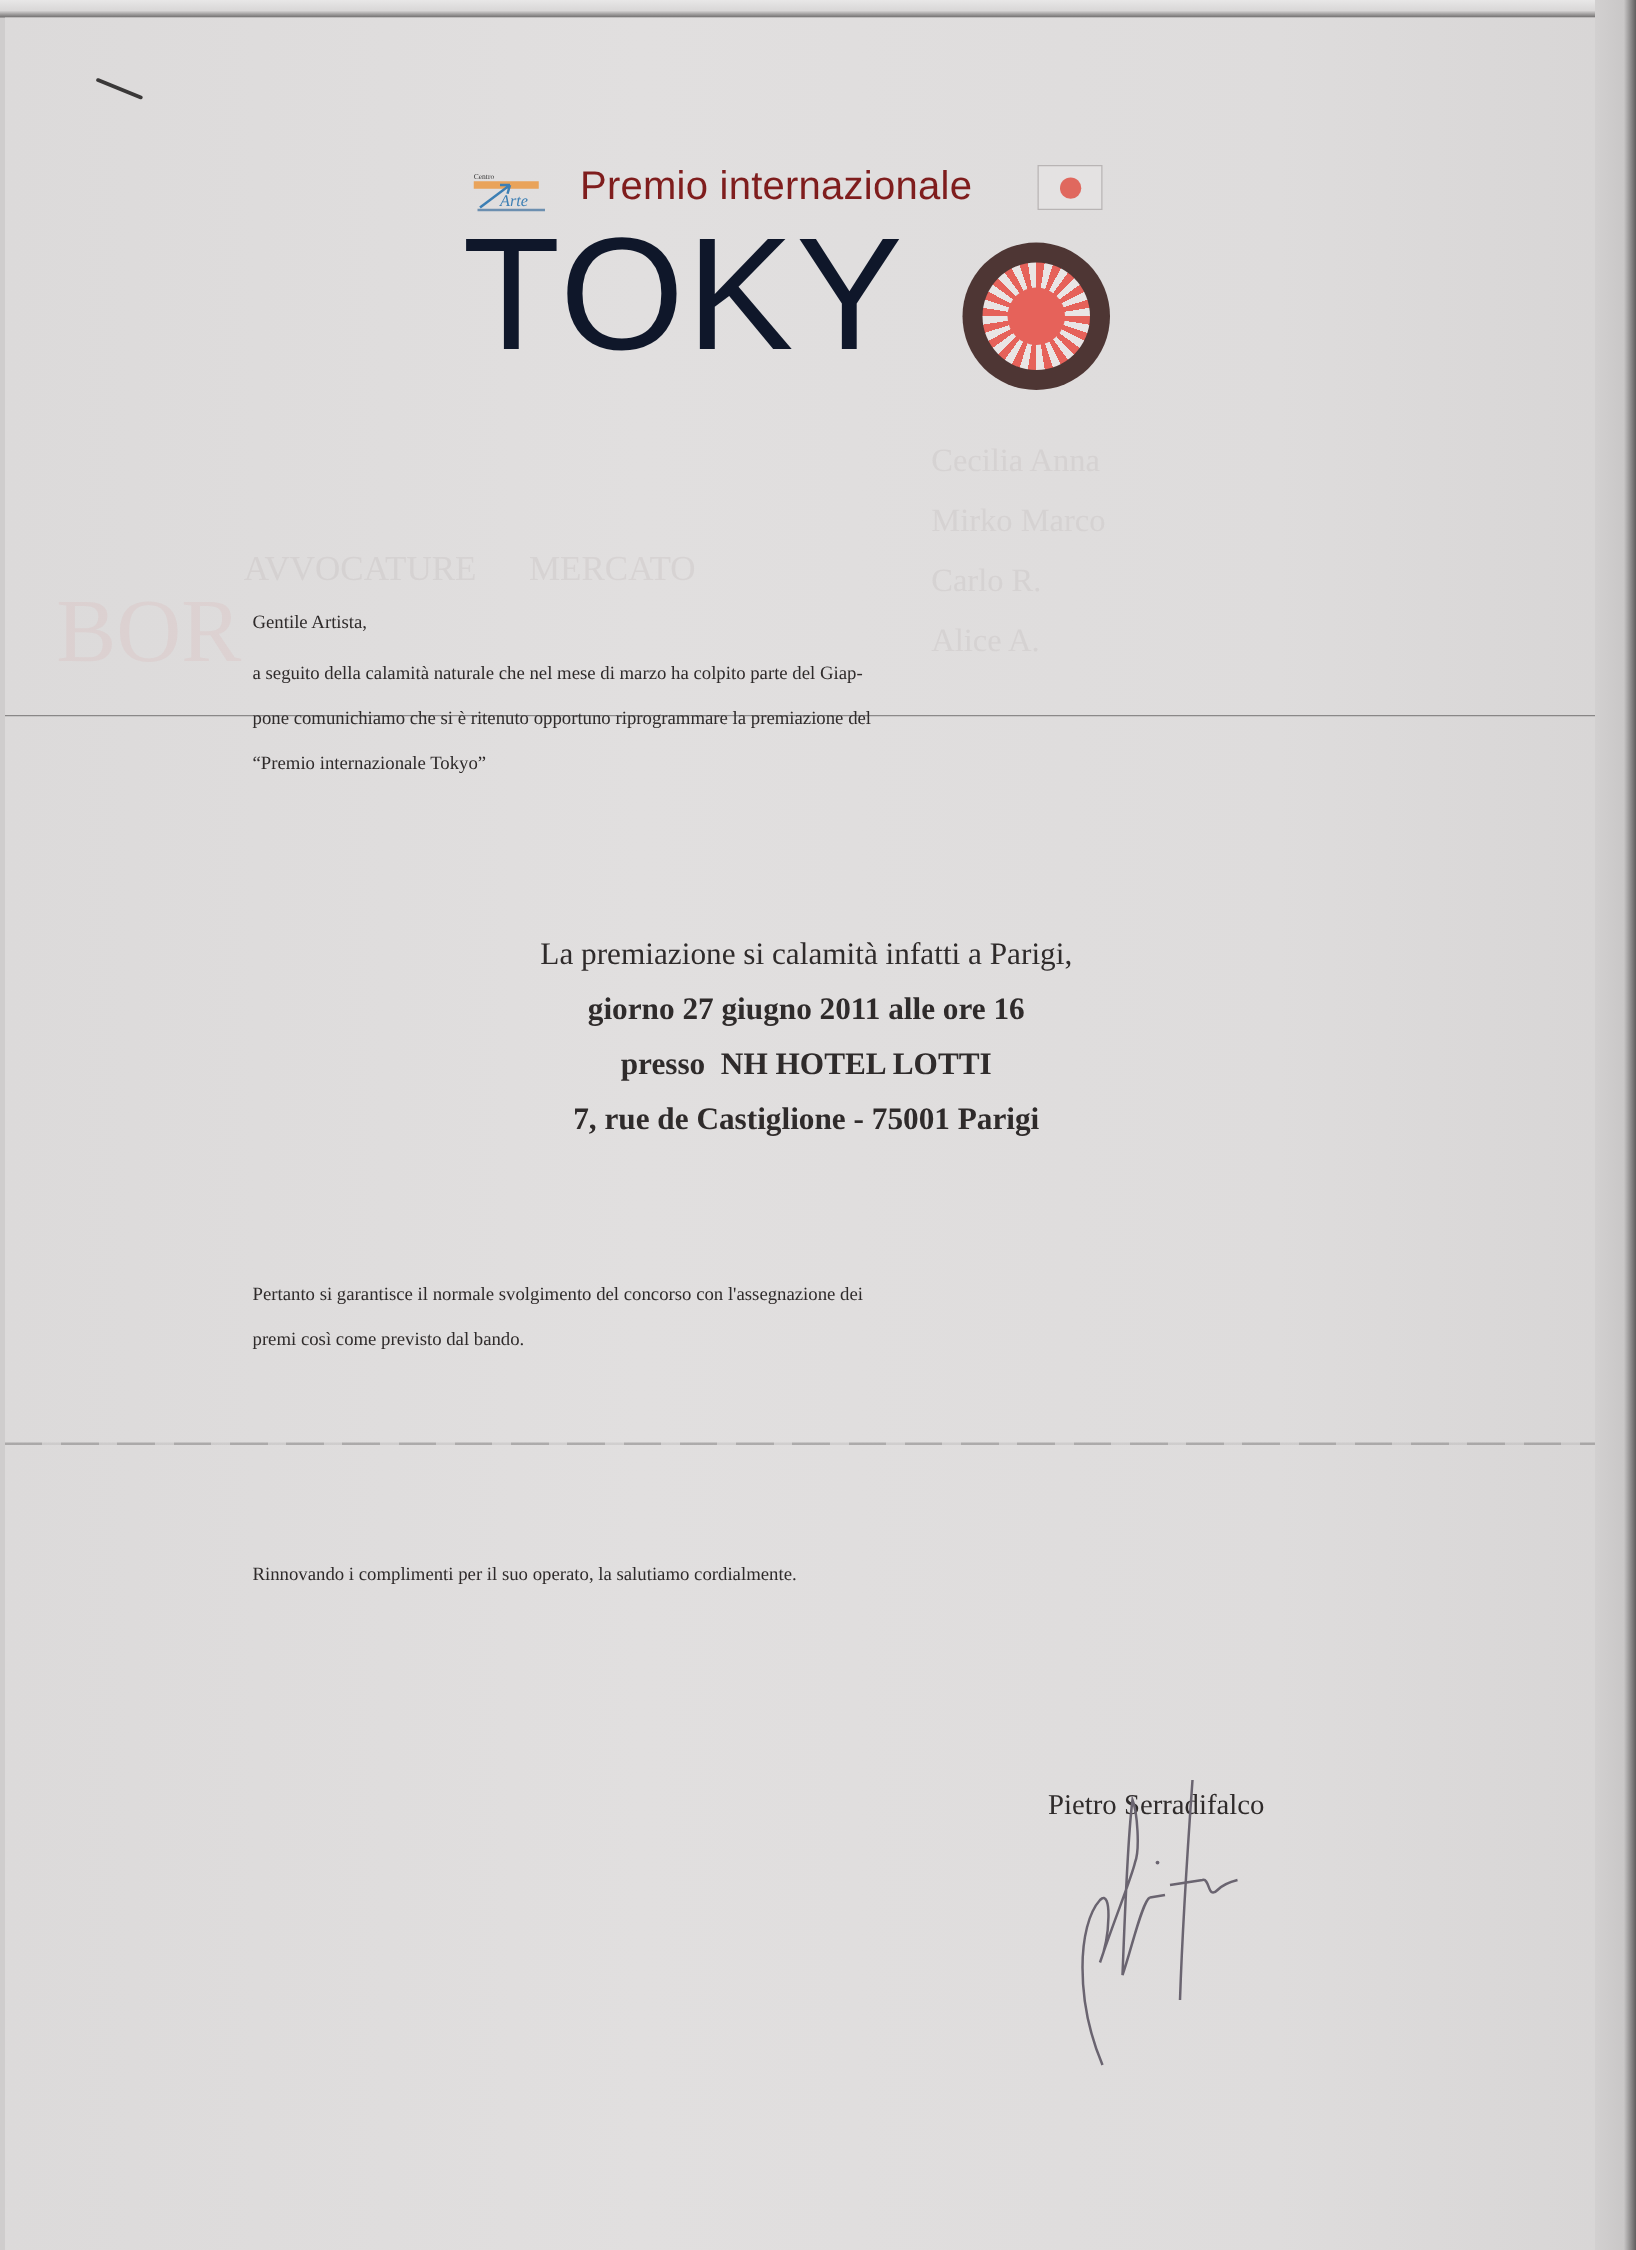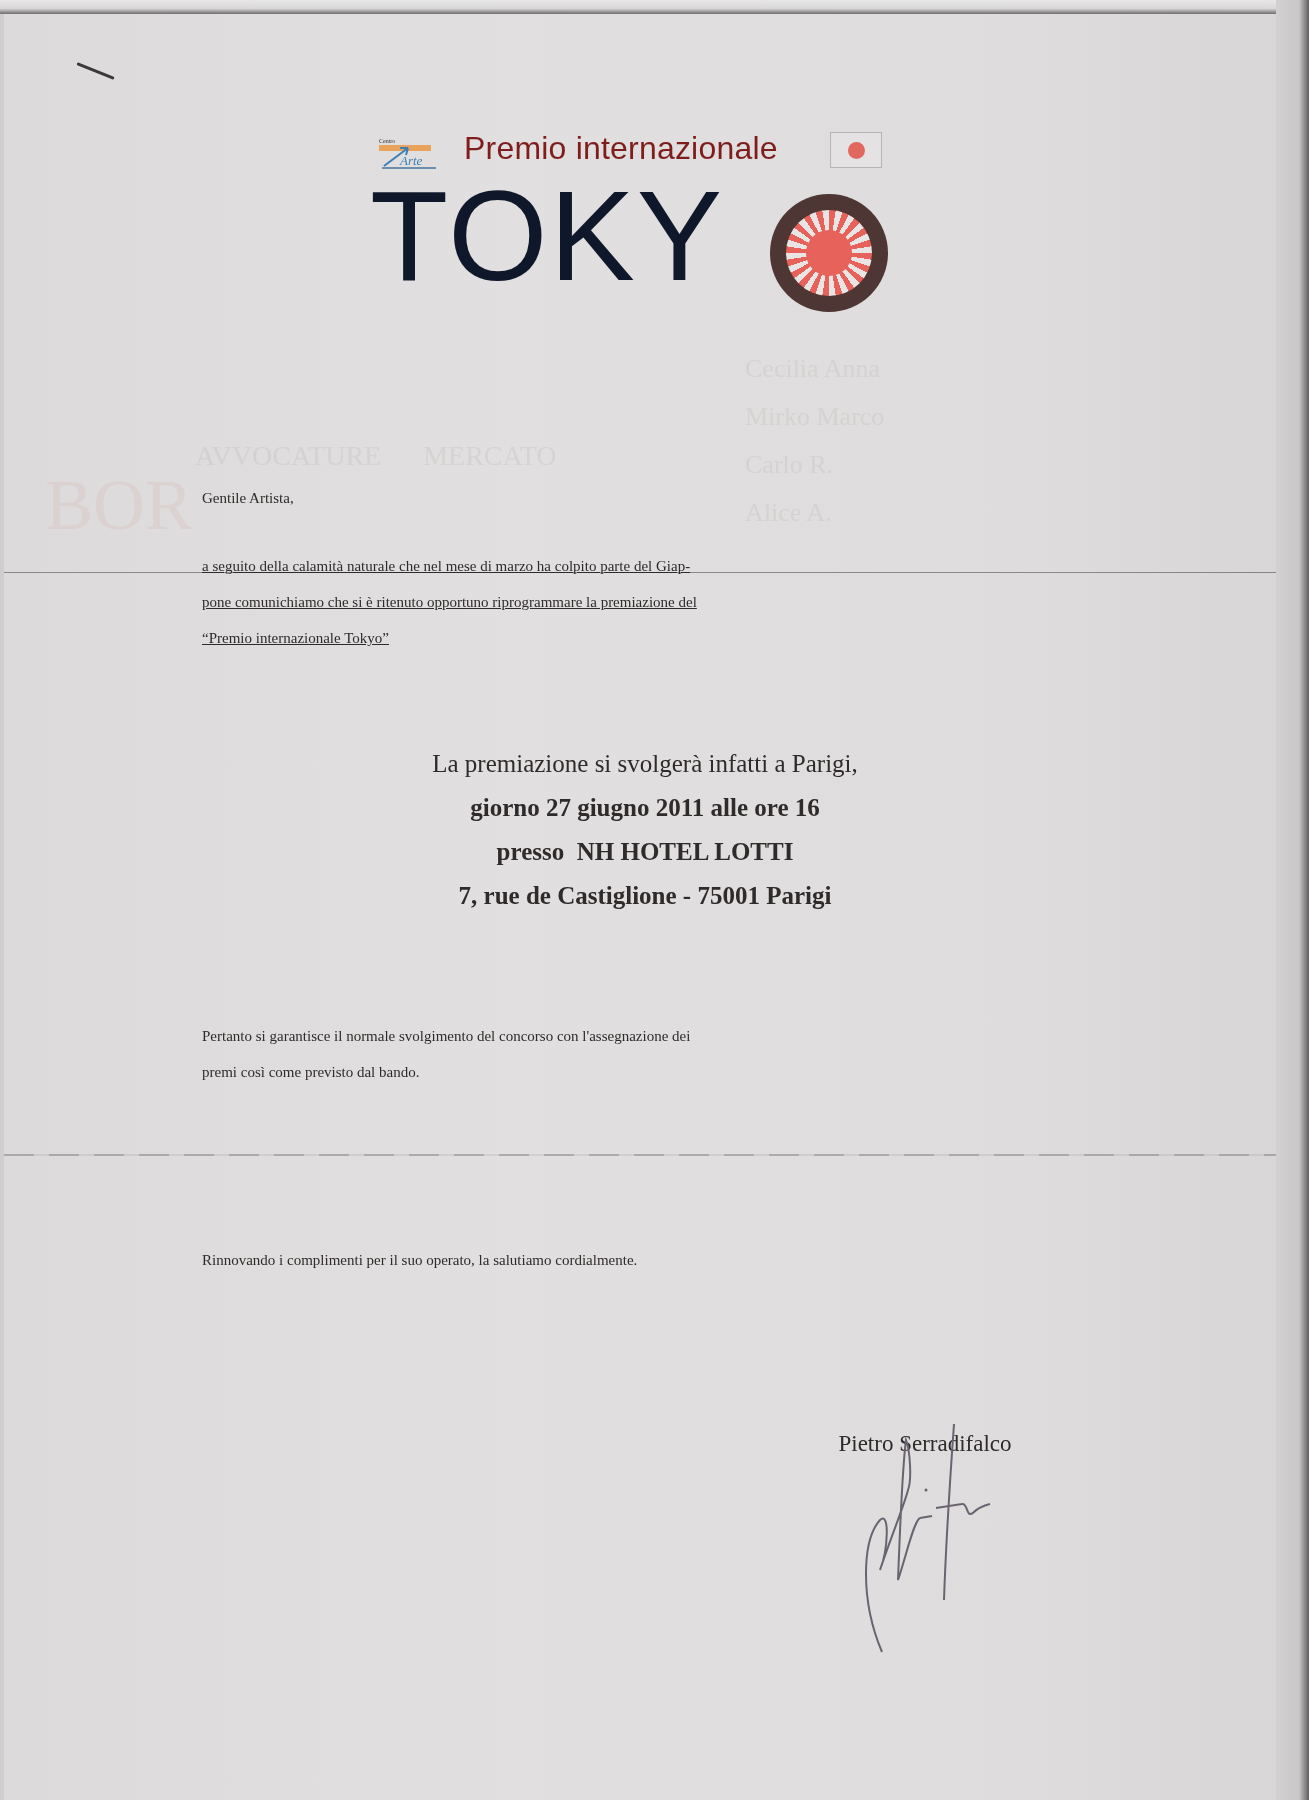--- a/index.html
+++ b/index.html
@@ -72,21 +72,21 @@
     }
     .sun-core {
       position: absolute; left: 20px; top: 20px; width: 46px; height: 46px; border-radius: 50%;
       background: #e6625a;
     }
 
     
     .letter { position: absolute; left: 202px; top: 0; width: 890px; color: #2f2b2b; }
     .p { position: absolute; font-size: 15px; line-height: 36px; left: 0; white-space: nowrap; }
     .greeting { top: 480px; }
-    .para1 { top: 548px; text-decoration: underline; }
+    .para1 { top: 521px; }
     .center-block {
       position: absolute; left: 380px; top: 742px; width: 530px; text-align: center;
       font-size: 25px; line-height: 44px; color: #2f2b2b;
     }
     .center-block .bold { font-weight: bold; font-size: 25px; }
     .para2 { top: 1018px; }
     .para3 { top: 1242px; }
 
     .signature-block {
       position: absolute; left: 760px; top: 1426px; width: 330px; text-align: center;
@@ -139,21 +139,21 @@
     <div>“Premio internazionale Tokyo”</div>
   </div>
   <div class="p para2">
     <div>Pertanto si garantisce il normale svolgimento del concorso con l'assegnazione dei</div>
     <div>premi così come previsto dal bando.</div>
   </div>
   <div class="p para3">Rinnovando i complimenti per il suo operato, la salutiamo cordialmente.</div>
 </div>
 
 <div class="center-block">
-  <div>La premiazione si svolgerà infatti a Parigi,</div>
+  <div>La premiazione si calamità infatti a Parigi,</div>
   <div class="bold">giorno 27 giugno 2011 alle ore 16</div>
   <div class="bold" style="white-space:pre;">presso  NH HOTEL LOTTI</div>
   <div class="bold">7, rue de Castiglione - 75001 Parigi</div>
 </div>
 
 <div class="signature-block">
   <div>Pietro Serradifalco</div>
 </div>
 
 <svg class="sig-svg" width="160" height="250" viewBox="0 0 160 250">

